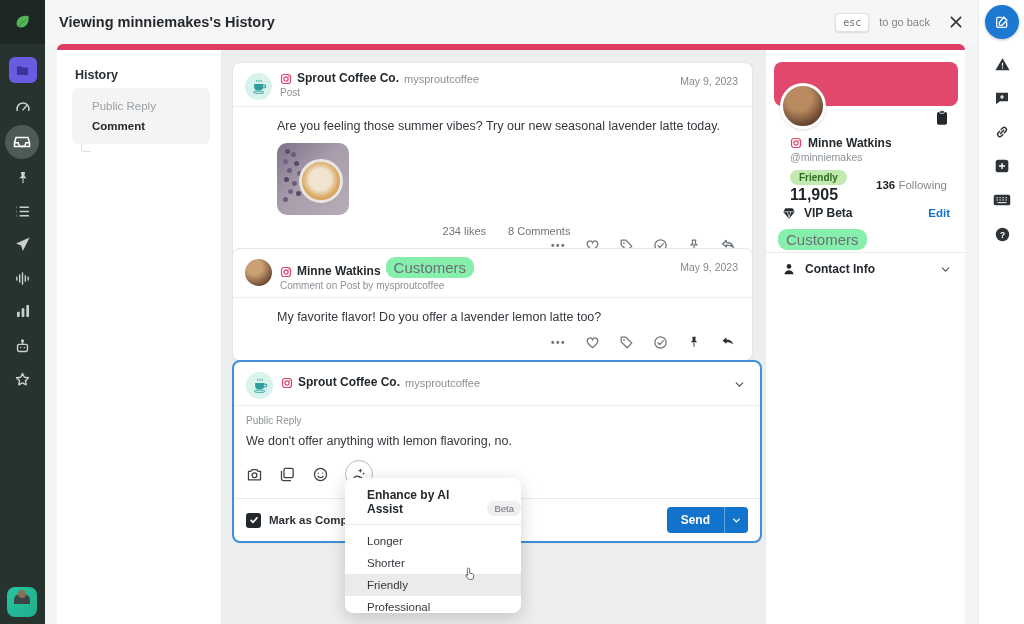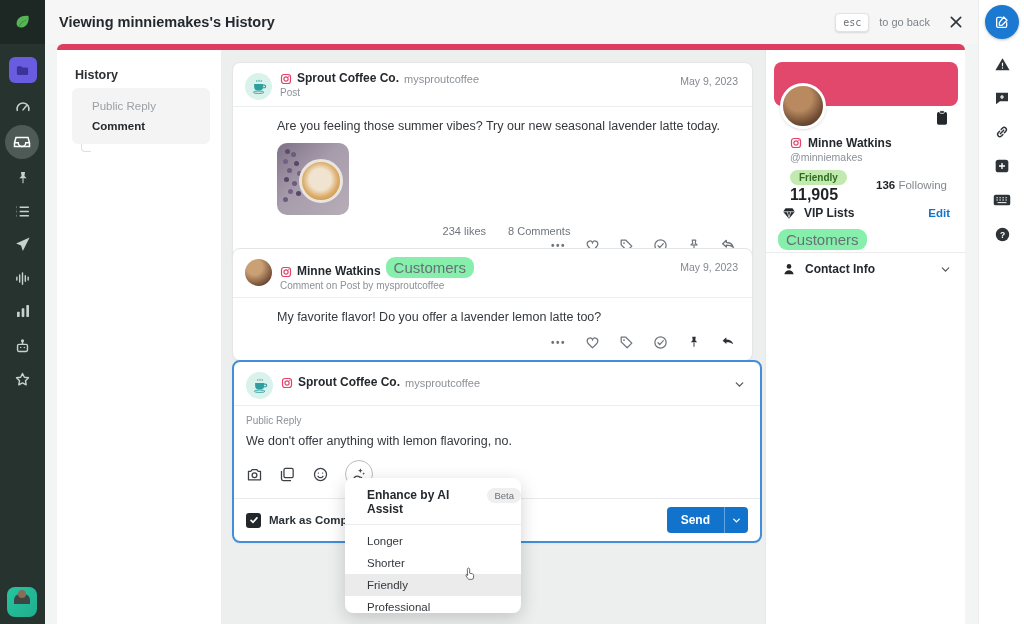--- a/index.html
+++ b/index.html
@@ -77,21 +77,21 @@
   .tool-btn.circled { width:28px; height:28px; border:1px solid #b9bdc0; border-radius:50%; }
   .compose-footer { display:flex; align-items:center; border-top:1px solid #e9eaeb; padding:8px 12px; }
   .checkbox { width:15px; height:15px; background:#22272c; border-radius:3px; display:inline-flex; align-items:center; justify-content:center; color:#fff; cursor:pointer; }
   .cb-label { font-size:11.5px; font-weight:bold; color:#2b3036; margin-left:8px; }
   .send-group { margin-left:auto; display:flex; cursor:pointer; }
   .send-main { background:#1273cc; color:#fff; font-size:12px; font-weight:bold; border:none; border-radius:4px 0 0 4px; padding:6px 14px; cursor:pointer; }
   .send-caret { background:#1273cc; color:#fff; border:none; border-left:1px solid rgba(255,255,255,.35); border-radius:0 4px 4px 0; width:24px; display:flex; align-items:center; justify-content:center; cursor:pointer; }
 
   
   .ai-menu { position:absolute; left:345px; top:478px; width:176px; height:135px; background:#fff; border-radius:8px; box-shadow:0 5px 18px rgba(0,0,0,.18); z-index:40; }
-  .ai-head { display:flex; align-items:flex-start; gap:8px; padding:10px 0 8px 22px; border-bottom:1px solid #ececed; }
+  .ai-head { display:flex; align-items:flex-end; gap:8px; padding:10px 0 8px 22px; border-bottom:1px solid #ececed; }
   .ai-title { font-size:12px; font-weight:bold; color:#24292e; }
   .beta-badge { font-size:9.5px; color:#6b7177; background:#efeff0; border-radius:8px; padding:2px 7px; }
   .ai-list { list-style:none; padding:5px 0; }
   .ai-item { font-size:11.5px; color:#33383d; padding:5px 0 5px 22px; cursor:pointer; }
   .ai-item.hover { background:#ebebec; }
   .cursor-glyph { position:absolute; left:117px; top:88px; z-index:50; }
 
   
   .profile-panel { position:absolute; left:765px; top:50px; width:200px; height:574px; background:#fff; border-left:1px solid #e7e8e9; z-index:4; }
   .banner { position:absolute; left:8px; top:12px; width:184px; height:44px; background:#e2486b; border-radius:8px; }
@@ -581,21 +581,21 @@
     <span class="followers-pill">Friendly</span>
     <div class="followers-count">11,905</div>
     <div class="following"><b>136</b><span> Following</span></div>
     <div class="vip-row">
       <span class="icon" style="color:#23282d;">
         <svg width="14" height="13" viewBox="0 0 24 22">
             <path d="M6 2h12l4 6-10 12L2 8l4-6z" fill="currentColor"></path>
             <path d="M2 8h20M9 8l3 10 3-10" stroke="#fff" stroke-width="1.2" fill="none"></path>
           </svg>
       </span>
-      <span class="vip-label">VIP Lists</span>
+      <span class="vip-label">VIP Beta</span>
       <button class="edit-link">Edit</button>
     </div>
     <span class="pill cust-pill" style="position:absolute;">Customers</span>
     <div class="profile-divider"></div>
     <div class="contact-row">
       <span class="icon" style="color:#23282d;">
         <svg width="14" height="14" viewBox="0 0 24 24" fill="currentColor">
             <circle cx="12" cy="7.5" r="4"></circle>
             <path d="M4 21c1-5 4.5-7 8-7s7 2 8 7H4z"></path>
           </svg>

